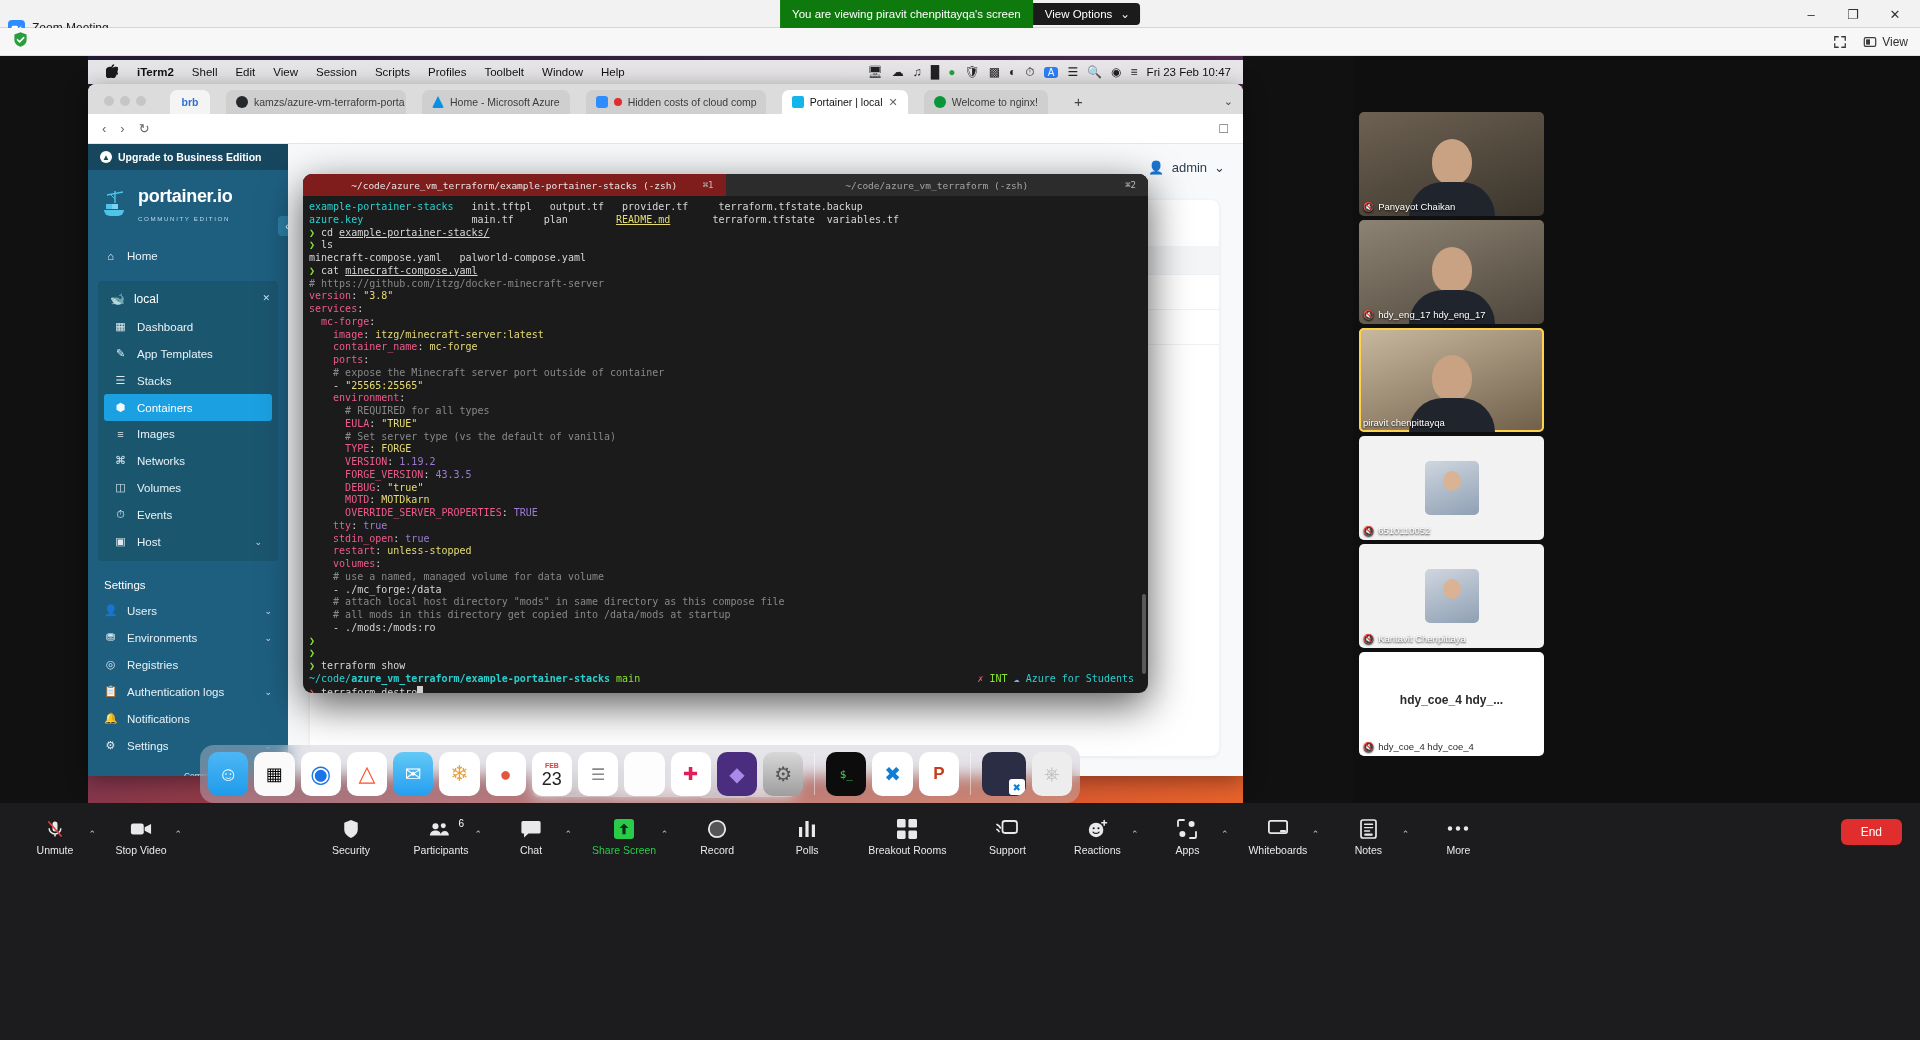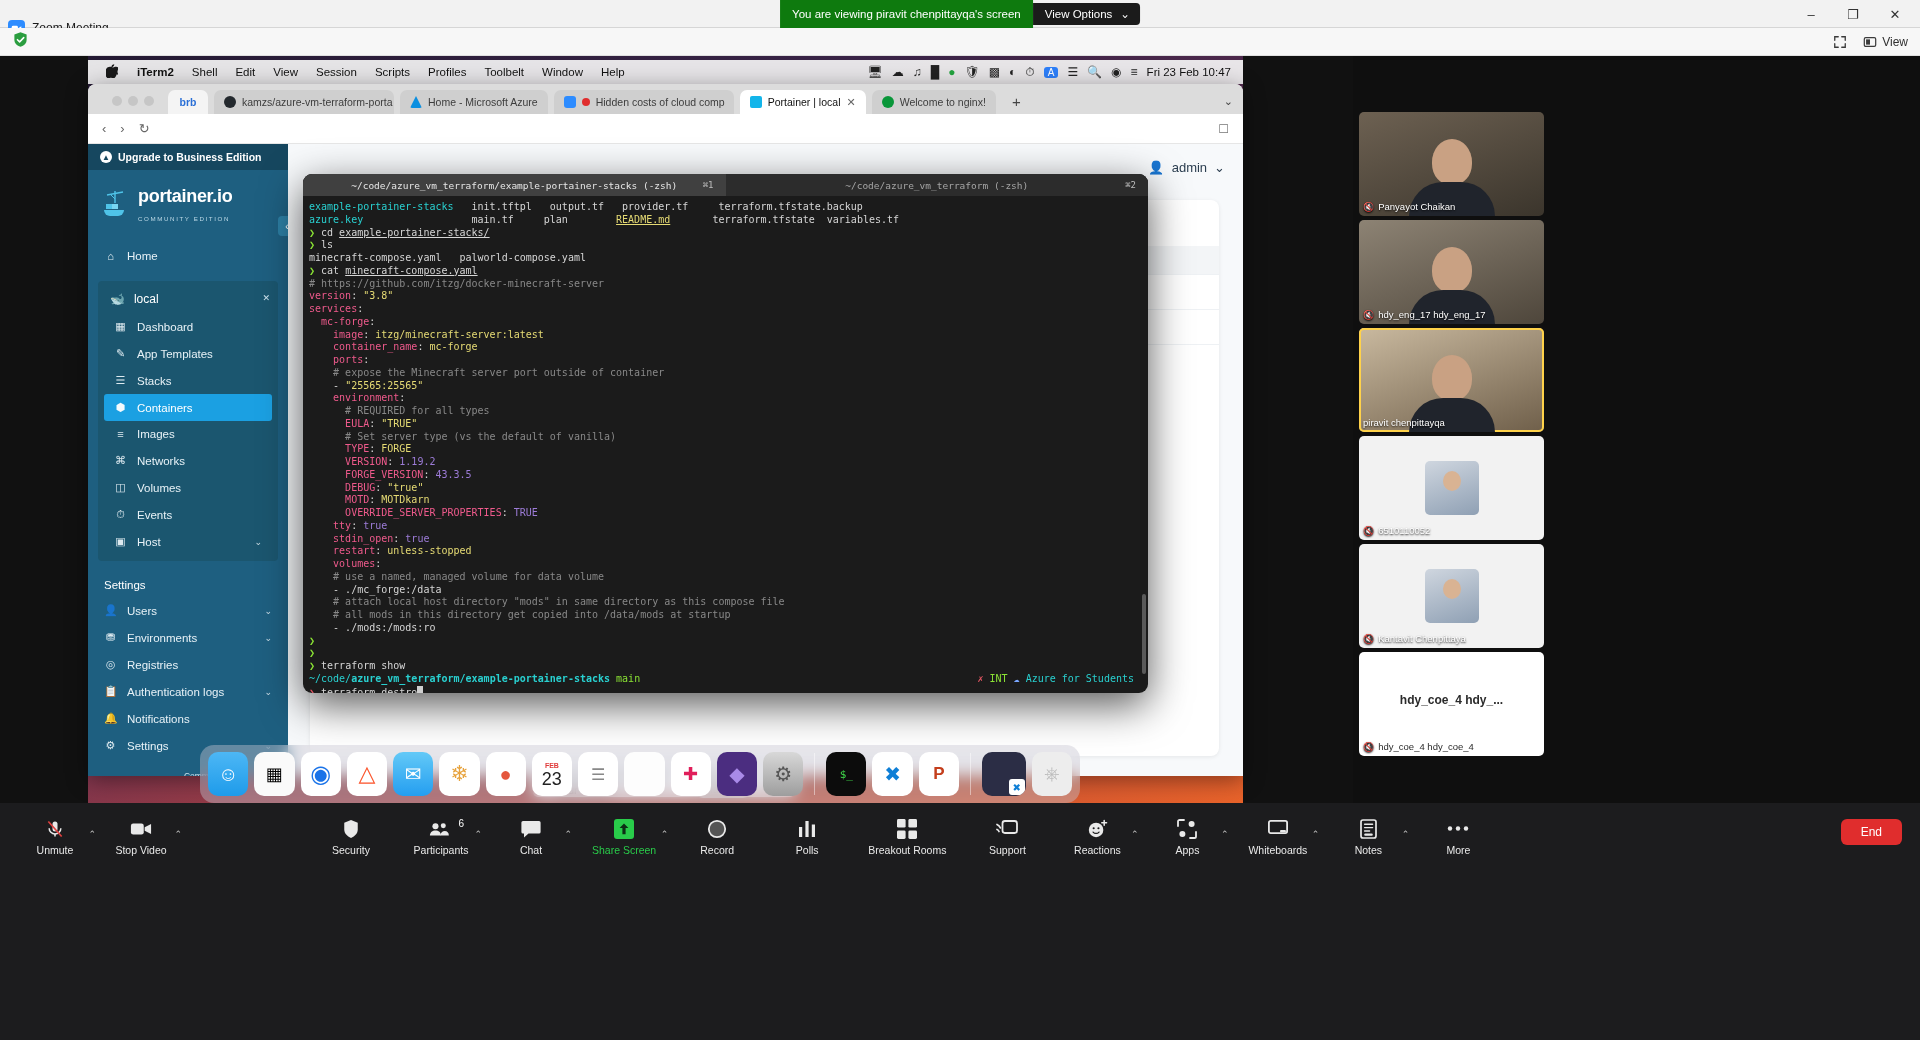--- a/index.html
+++ b/index.html
@@ -82,21 +82,21 @@
   .mi-badge { background:#2d7ff9; color:#fff; border-radius:3px; padding:0 4px; font-size:10px; }
   .mi-clock { font-size: 11.5px; }
 
   
   .browser {
     position: absolute; left: 88px; top: 28px; width: 1155px; height: 692px;
     background: #fff; border-radius: 8px 8px 0 0; overflow: hidden;
     box-shadow: 0 4px 22px rgba(0,0,0,.4);
   }
   .br-tabbar {
-    height: 30px; background: #dcdcdc; display:flex; align-items:flex-end; padding-left: 20px; gap: 4px;
+    height: 30px; background: #dcdcdc; display:flex; align-items:flex-end; padding-left: 12px; gap: 14px;
   }
   .br-lights { display:flex; align-items:center; gap:6px; padding: 0 10px 8px 4px; }
   .lt { width:10px; height:10px; border-radius:50%; background:#c6c6c6; }
   .br-tab {
     height: 24px; min-width: 120px; max-width: 180px; display:flex; align-items:center; gap:6px;
     padding: 0 10px; font-size: 10.5px; color:#3c3c3c; background:#cfcfcf;
     border-radius: 7px 7px 0 0; margin-right: 2px; overflow:hidden; white-space:nowrap;
   }
   .br-tab.pinned { min-width: 40px; max-width: 46px; background:#f4f4f4; justify-content:center; font-weight:bold; color:#2a6fd6;}
   .br-tab.active { background:#fff; color:#111; }
@@ -175,21 +175,21 @@
     position: absolute; left: 303px; top: 118px; width: 845px; height: 519px;
     background: #1b1b1b; border-radius: 9px; overflow: hidden;
     box-shadow: 0 12px 40px rgba(0,0,0,.65);
     font-family: "DejaVu Sans Mono", "Liberation Mono", monospace;
   }
   .it-tabbar { height: 22px; background:#2c2c2c; display:flex; align-items:stretch; }
   .it-tab {
     flex:1; display:flex; align-items:center; justify-content:center; gap:6px;
     font-size: 9.5px; color:#c8c8c8; position:relative;
   }
-  .it-tab.active { background:#404040; color:#e6e6e6; }
+  .it-tab.active { background:#7f1d1d; color:#e6e6e6; }
   .it-tab.inactive { background:#2c2c2c; color:#a5a5a5; }
   .it-lights { position:absolute; left: 10px; top:0; height: 22px; display:flex; align-items:center; gap:6px; }
   .it-lights .d { width:9px;height:9px;border-radius:50%; }
   .it-hot { position:absolute; right: 12px; top:0; height:22px; display:flex; align-items:center;
             font-size: 9px; color:#bdbdbd; }
   .it-tabtitle { white-space:nowrap; overflow:hidden; text-overflow:ellipsis; max-width: 78%; }
   .it-body {
     padding: 5px 6px 0 6px; font-size: 10px; line-height: 12.75px;
     color: #d6d6d6; white-space: pre; position:relative; height: 497px; overflow:hidden;
   }

